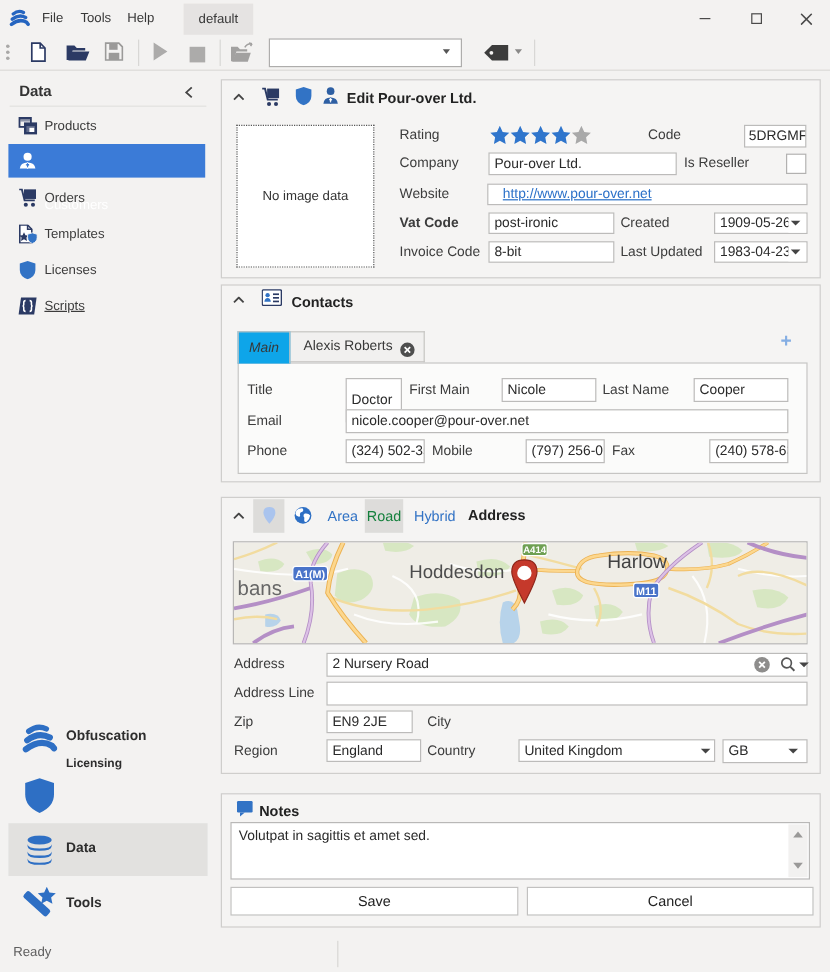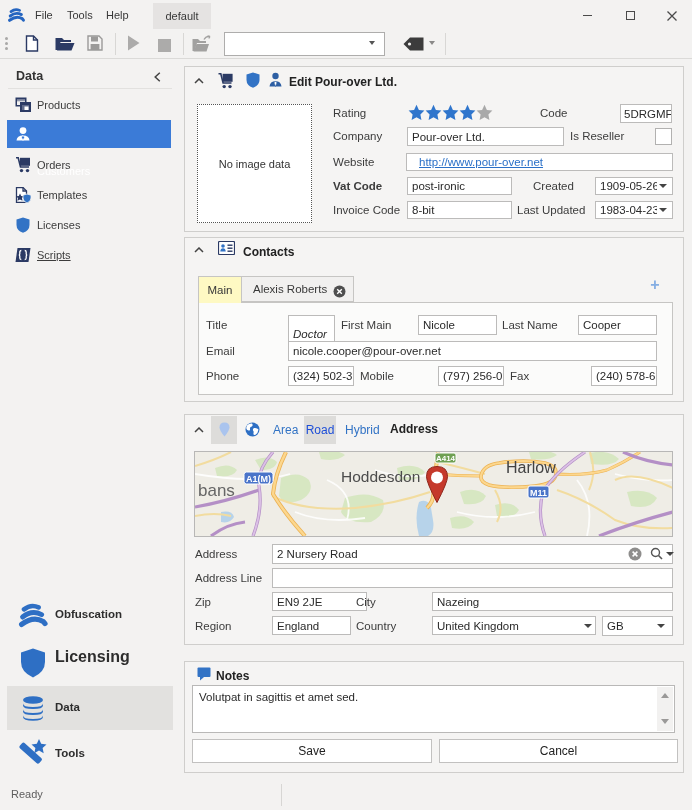--- a/index.html
+++ b/index.html
@@ -140,21 +140,21 @@
   <g fill="none" stroke="#2e6fc4" stroke-linecap="round">
     <path d="M7.0 7.4 Q14.0 1.8 21.6 5.4" stroke-width="4.6"></path>
     <path d="M5.6 15.0 Q15.0 7.6 24.6 12.6" stroke-width="5.0"></path>
     <path d="M4.6 22.4 Q16.2 13.6 26.2 19.4 L28.0 21.6" stroke-width="5.2"></path>
   </g>
 </svg>
 <div class="lbl bold" style="left:55px;top:608px;font-size:11.5px;color:#2d2d2d;">Obfuscation</div>
 <svg class="abs" style="left:20px;top:648px;" width="26" height="30" viewBox="0 0 26 30">
   <path d="M13 0.5 L25 4.5 V14 Q25 24 13 29.5 Q1 24 1 14 V4.5 Z" fill="#2e6fc4"></path>
 </svg>
-<div class="lbl bold" style="left:55px;top:648px;font-size:16px;color:#2d2d2d;">Licensing</div>
+<div class="lbl bold" style="left:55px;top:631px;font-size:10px;color:#2d2d2d;">Licensing</div>
 <div class="abs" style="left:7px;top:686px;width:166px;height:44px;background:#e2e1df;"></div>
 <svg class="abs" style="left:22px;top:696px;" width="22" height="25" viewBox="0 0 22 25">
   <ellipse cx="11" cy="4" rx="10" ry="3.8" fill="#2e6fc4"></ellipse>
   <path d="M1 7.5 Q1 11 11 11 Q21 11 21 7.5 V9.5 Q21 13 11 13 Q1 13 1 9.5 Z" fill="#2e6fc4"></path>
   <path d="M1 13.5 Q1 17 11 17 Q21 17 21 13.5 V15.5 Q21 19 11 19 Q1 19 1 15.5 Z" fill="#2e6fc4"></path>
   <path d="M1 19.5 Q1 23 11 23 Q21 23 21 19.5 V21 Q21 24.7 11 24.7 Q1 24.7 1 21 Z" fill="#2e6fc4"></path>
 </svg>
 <div class="lbl bold" style="left:55px;top:701px;font-size:11.5px;color:#2d2d2d;">Data</div>
 <svg class="abs" style="left:17px;top:737px;" width="31" height="33" viewBox="0 0 31 33">
   <rect x="-1" y="12" width="26" height="7" rx="2" transform="rotate(42 12 18)" fill="#2e6fc4"></rect>
@@ -205,21 +205,21 @@
   <div class="lbl" style="left:385px;top:63px;">Is Reseller</div>
   <div class="abs" style="left:470px;top:61px;width:17px;height:17px;background:#fff;border:1px solid #b2b1b0;"></div>
 
   <div class="lbl" style="left:148px;top:89px;">Website</div>
   <div class="fld" style="left:221px;top:86px;width:267px;height:18px;padding-left:12px;">
       <span style="color:#2a70c8;text-decoration:underline;">http://www.pour-over.net</span>
     </div>
 
   <div class="lbl" style="left:148px;top:113px;font-weight:bold;">Vat Code</div>
   <div class="fld" style="left:222px;top:110px;width:105px;height:18px;">post-ironic</div>
-  <div class="lbl" style="left:348px;top:113px;">Created</div>
+  <div class="lbl" style="left:332px;top:113px;">Created</div>
   <div class="fld" style="left:410px;top:110px;width:78px;height:18px;">1909-05-26<span style="position:absolute;right:0;top:0;width:15px;height:16px;background:#fff;"></span></div>
   <div class="dd-arrow" style="left:474px;top:117px;border-top-width:4px;"></div>
 
   <div class="lbl" style="left:148px;top:137px;">Invoice Code</div>
   <div class="fld" style="left:222px;top:134px;width:105px;height:18px;">8-bit</div>
   <div class="lbl" style="left:332px;top:137px;">Last Updated</div>
   <div class="fld" style="left:410px;top:134px;width:78px;height:18px;">1983-04-23<span style="position:absolute;right:0;top:0;width:15px;height:16px;background:#fff;"></span></div>
   <div class="dd-arrow" style="left:474px;top:141px;border-top-width:4px;"></div>
 </div>
 
@@ -240,25 +240,25 @@
 
   <div class="abs" style="left:13px;top:64px;width:475px;height:93px;background:#fbfbfa;border:1px solid #c6c5c3;"></div>
 
   <div class="abs" style="left:57px;top:38px;width:112px;height:26px;background:#f1f0ef;border:1px solid #c6c5c3;border-left:none;font-size:11.5px;">
     <span style="position:absolute;left:11px;top:6px;">Alexis Roberts</span>
   </div>
   <svg class="abs" style="left:148px;top:47px;" width="13" height="13" viewBox="0 0 13 13">
     <circle cx="6.5" cy="6.5" r="6" fill="#4e4e4e"></circle>
     <path d="M4.2 4.2 L8.8 8.8 M8.8 4.2 L4.2 8.8" stroke="#fff" stroke-width="1.4"></path>
   </svg>
-  <div class="abs" style="left:13px;top:38px;width:44px;height:27px;background:#fef9c3;border:1px solid #c6c5c3;border-bottom:none;text-align:center;line-height:26px;font-size:11.5px;">Main</div>
+  <div class="abs" style="left:13px;top:38px;width:44px;height:27px;background:#0ea5e9;border:1px solid #c6c5c3;border-bottom:none;text-align:center;line-height:26px;font-size:11.5px;font-style:italic;">Main</div>
   <div class="abs" style="left:463px;top:40px;width:14px;height:14px;color:#85aee3;font-size:16px;font-weight:bold;line-height:14px;text-align:center;">+</div>
 
   <div class="lbl" style="left:21px;top:81px;">Title</div>
-  <div class="fld" style="left:103px;top:77px;width:47px;height:37px;font-style:italic;">Doctor</div>
+  <div class="fld" style="left:103px;top:77px;width:47px;height:37px;">Doctor</div>
   <div class="lbl" style="left:156px;top:81px;">First Main</div>
   <div class="fld" style="left:233px;top:77px;width:79px;height:20px;">Nicole</div>
   <div class="lbl" style="left:317px;top:81px;">Last Name</div>
   <div class="fld" style="left:393px;top:77px;width:79px;height:20px;">Cooper</div>
 
   <div class="lbl" style="left:21px;top:107px;">Email</div>
   <div class="fld" style="left:103px;top:103px;width:369px;height:20px;">nicole.cooper@pour-over.net</div>
 
   <div class="lbl" style="left:21px;top:132px;">Phone</div>
   <div class="fld" style="left:103px;top:128px;width:66px;height:20px;">(324) 502-35</div>
@@ -276,21 +276,21 @@
   <svg class="abs" style="left:34px;top:7px;" width="11" height="15" viewBox="0 0 11 15">
     <path d="M5.5 0.5 Q10.5 0.5 10.5 5.2 Q10.5 8.5 5.5 14.5 Q0.5 8.5 0.5 5.2 Q0.5 0.5 5.5 0.5 Z" fill="#aac4ee"></path>
   </svg>
 
   <svg class="abs" style="left:60px;top:7px;" width="15" height="15" viewBox="0 0 15 15">
     <circle cx="7.5" cy="7.5" r="7" fill="#2e6fc4"></circle>
     <path d="M2 3.5 Q4 1.2 7 1.5 Q8.5 3 7 4.5 Q4.5 5 5 7 Q5.5 9 3.5 8.5 Q1.5 8 1.2 6 Z" fill="#fff"></path>
     <path d="M9 6 Q12 5.5 13.5 7.5 Q13 11 10.5 12.8 Q8 13.5 8.5 11 Q9 9.5 8 8.5 Q7.5 7 9 6 Z" fill="#fff"></path>
   </svg>
   <div class="abs" style="left:88px;top:8px;color:#3273c5;">Area</div>
-  <div class="abs" style="left:119px;top:1px;width:32px;height:28px;background:#dddcda;text-align:center;line-height:28px;color:#1d4ed8;">Road</div>
+  <div class="abs" style="left:119px;top:1px;width:32px;height:28px;background:#dddcda;text-align:center;line-height:28px;color:#15803d;">Road</div>
   <div class="abs" style="left:160px;top:8px;color:#3273c5;">Hybrid</div>
   <div class="abs bold" style="left:205px;top:7px;font-size:12px;color:#222;">Address</div>
 
   <div class="abs" style="left:9px;top:36px;width:479px;height:86px;border:1px solid #b8b7b6;overflow:hidden;">
     <svg width="478" height="84" viewBox="0 0 478 84">
       <rect width="478" height="84" fill="#efede6"></rect>
 
       <g fill="#d7e7c2">
         <path d="M86 26 Q104 18 114 28 Q120 40 106 48 Q90 54 84 44 Z"></path>
         <path d="M60 8 Q74 2 82 10 Q80 18 66 18 Z"></path>
@@ -388,23 +388,22 @@
   <svg class="abs" style="left:465px;top:132px;" width="13" height="13" viewBox="0 0 13 13">
     <circle cx="5.5" cy="5.5" r="4" fill="none" stroke="#555" stroke-width="1.4"></circle>
     <path d="M8.5 8.5 L12 12" stroke="#555" stroke-width="1.6"></path>
   </svg>
   <div class="dd-arrow" style="left:481px;top:137px;border-top-width:4px;"></div>
 
   <div class="lbl" style="left:10px;top:157px;">Address Line</div>
   <div class="fld" style="left:87px;top:153px;width:401px;height:20px;"></div>
 
   <div class="lbl" style="left:10px;top:181px;">Zip</div>
-  <div class="fld" style="left:87px;top:177px;width:95px;height:19px;">EN9 2JE</div>
+  <div class="fld" style="left:87px;top:177px;width:72px;height:19px;">EN9 2JE</div>
   <div class="lbl" style="left:171px;top:181px;">City</div>
-  <div class="fld" style="left:247px;top:177px;width:241px;height:19px;">Nazeing</div>
 
   <div class="lbl" style="left:10px;top:205px;">Region</div>
   <div class="fld" style="left:87px;top:201px;width:79px;height:19px;">England</div>
   <div class="lbl" style="left:171px;top:205px;">Country</div>
   <div class="fld" style="left:247px;top:201px;width:164px;height:19px;">United Kingdom</div>
   <div class="dd-arrow" style="left:399px;top:209px;border-top-width:4px;"></div>
   <div class="fld" style="left:417px;top:201px;width:71px;height:20px;">GB</div>
   <div class="dd-arrow" style="left:472px;top:209px;border-top-width:4px;"></div>
 </div>
 

